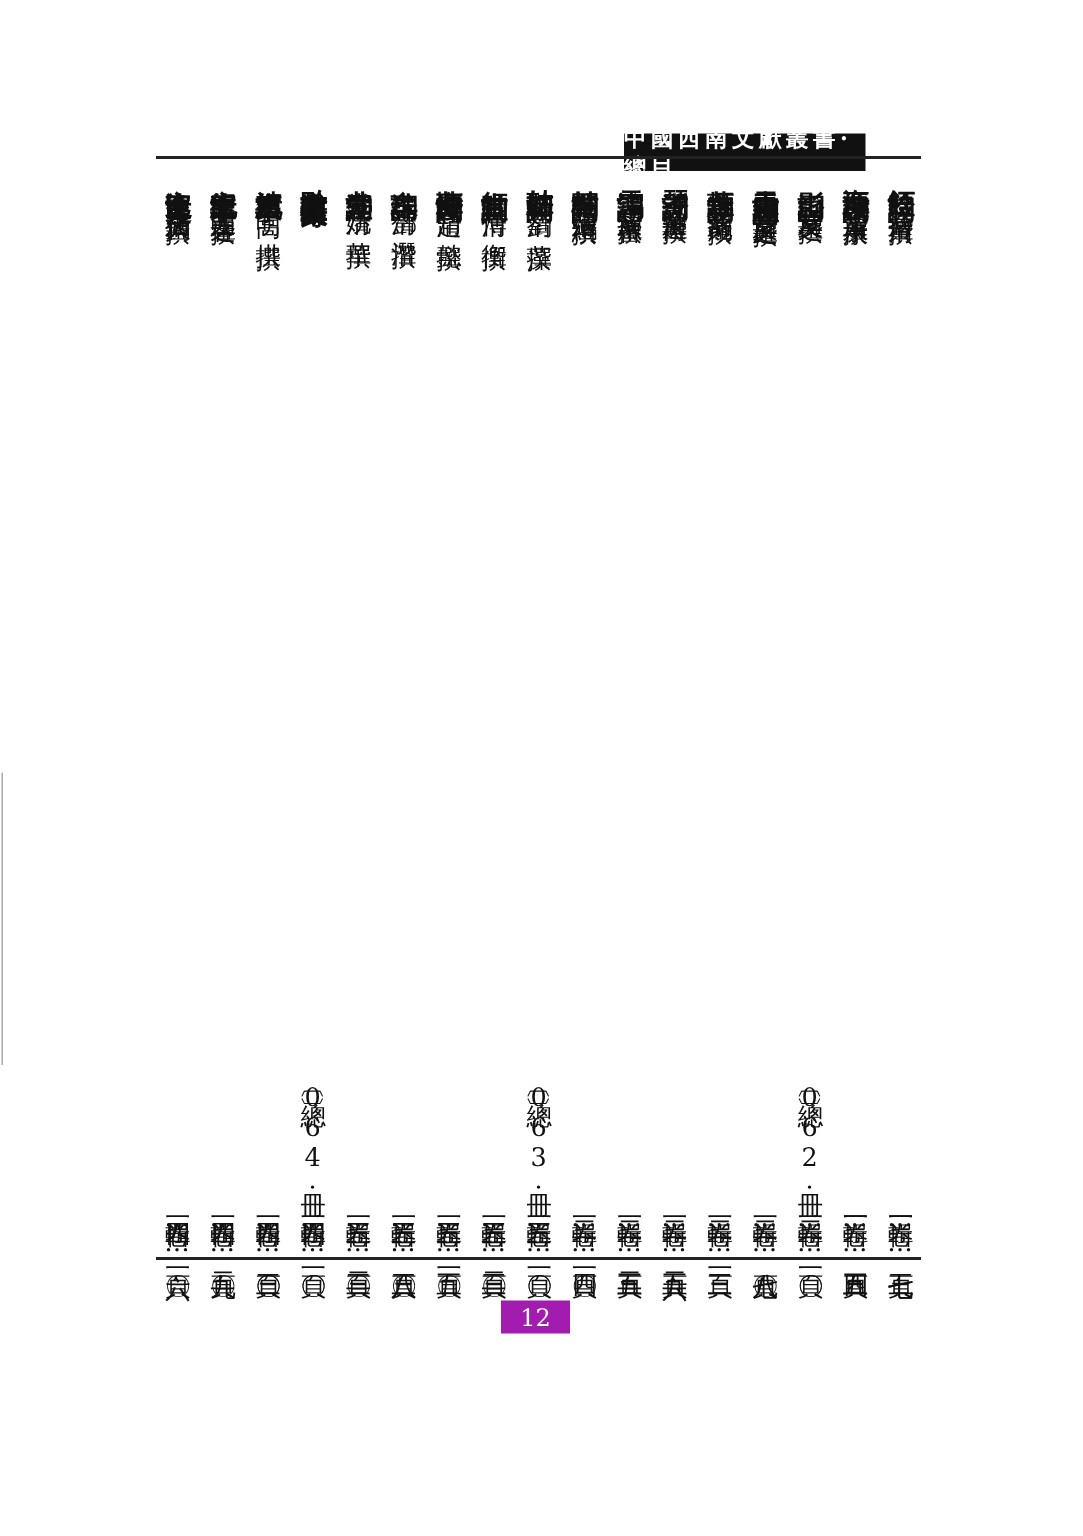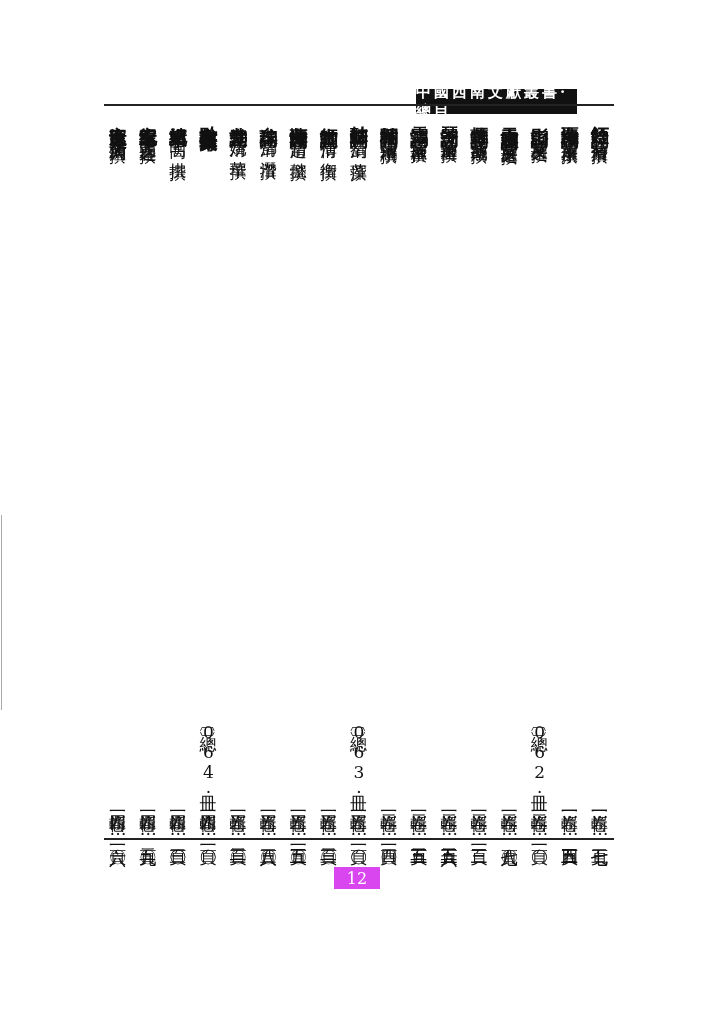--- a/index.html
+++ b/index.html
@@ -29,21 +29,21 @@
   .dyn { margin-top: 12px; letter-spacing: 0; }
   .author { letter-spacing: 2px; }
   .vol {
     position: absolute; bottom: 0; left: 0; width: 28px;
     writing-mode: vertical-rl; text-orientation: upright;
     font-size: 17px; line-height: 28px; white-space: nowrap; letter-spacing: 0px;
   }
   .vol .dots { letter-spacing: -3px; }
   .page-badge {
     position: absolute; left: 334px; top: 867px; width: 46px; height: 22px;
-    background: #d946ef; color: #fff; font-size: 16px; display: flex; align-items: center; justify-content: center;
+    background: #a21caf; color: #fff; font-size: 16px; display: flex; align-items: center; justify-content: center;
   }
 </style>
 </head>
 <body>
 
 <div class="scan-edge"></div>
 
 <div class="header-band">
   <span>中國西南文獻叢書·總目</span>
 </div>

